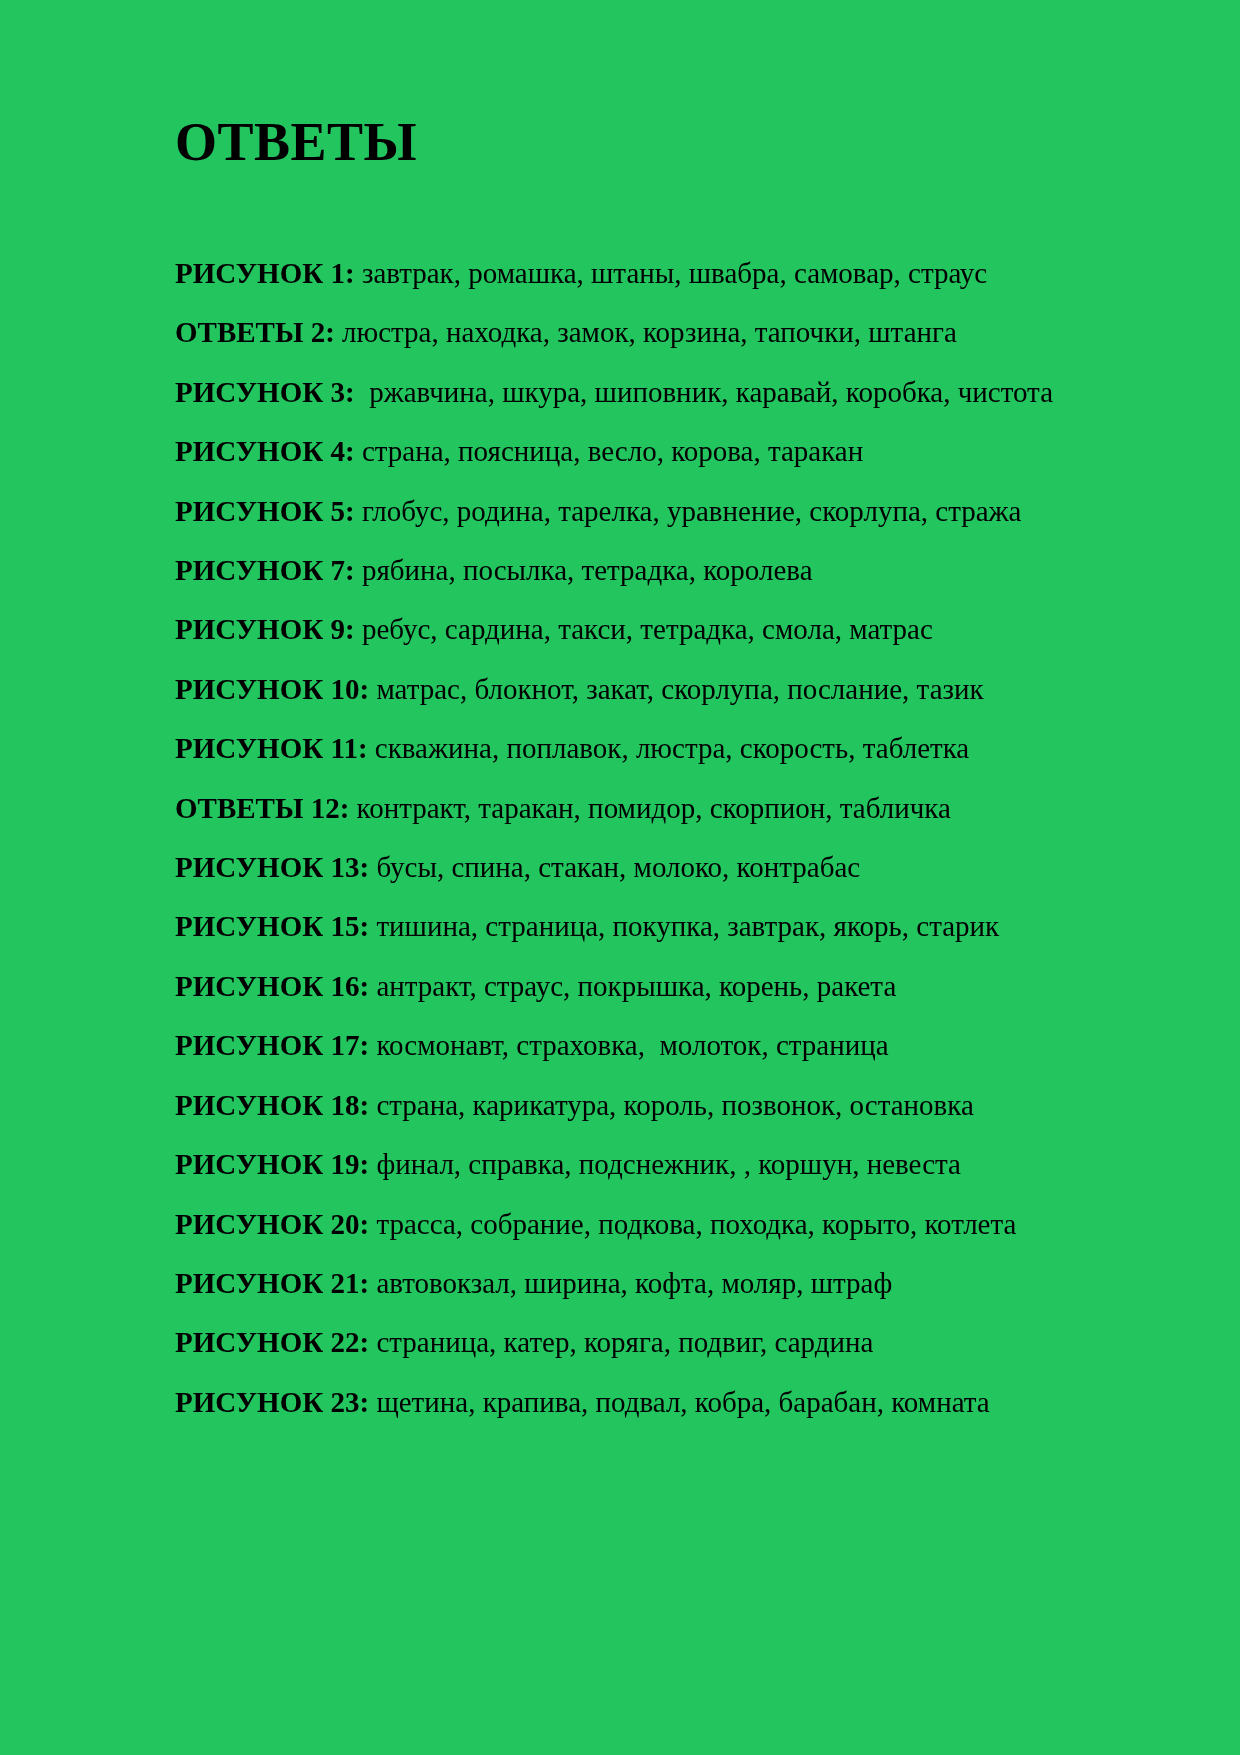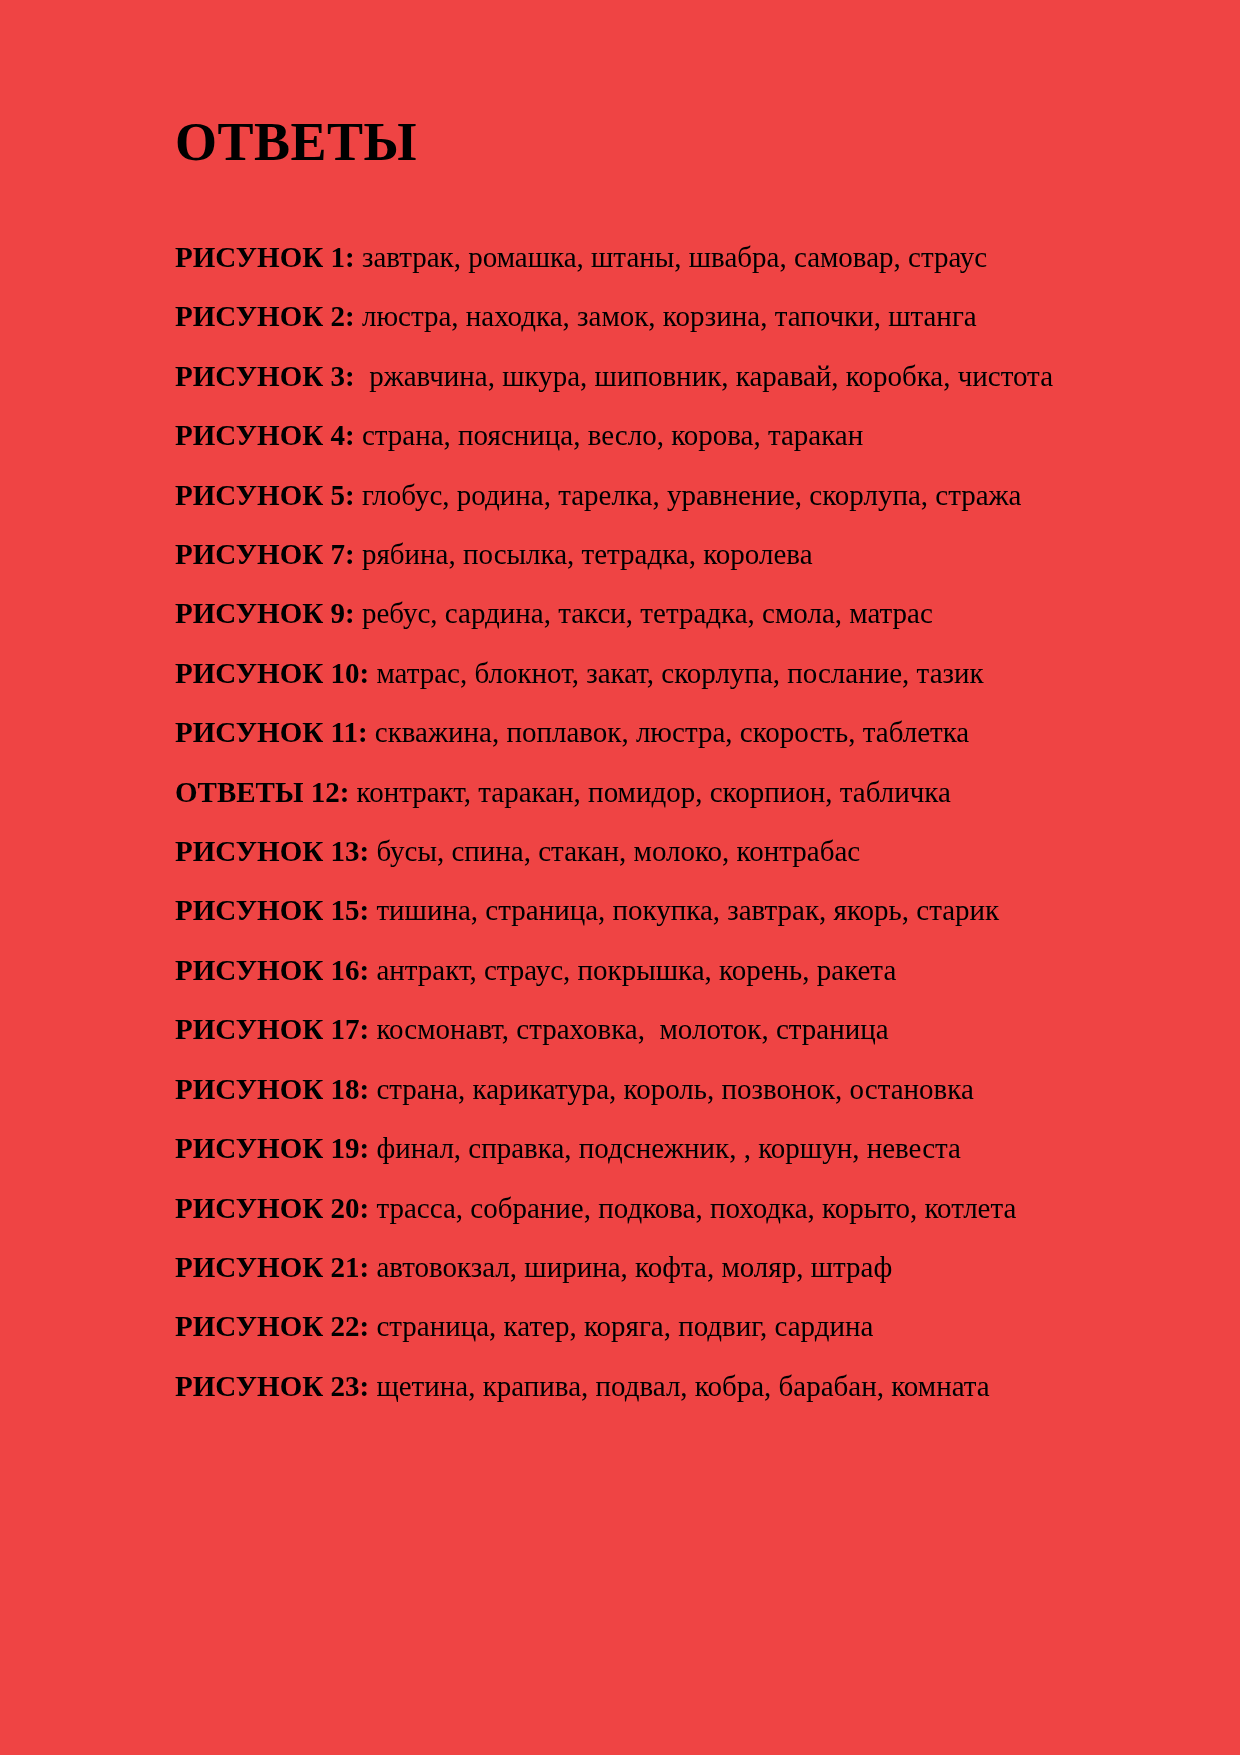--- a/index.html
+++ b/index.html
@@ -4,39 +4,39 @@
 <style>
   html, body {
     margin: 0;
     padding: 0;
     background: #ffffff;
   }
   .page {
     position: relative;
     width: 1240px;
     height: 1755px;
-    background: #ef4444;
+    background: #22c55e;
     color: #000000;
     font-family: "Liberation Serif", serif;
     overflow: hidden;
   }
   .doc-title {
     position: absolute;
     left: 175px;
     top: 115px;
     font-size: 54px;
     font-weight: bold;
     line-height: 1;
     letter-spacing: 0.5px;
     white-space: pre;
   }
   .answers {
     position: absolute;
     left: 175px;
-    top: 228px;
+    top: 244px;
     width: 1000px;
     font-size: 29px;
     line-height: 59.4px;
   }
   .answer-row {
     white-space: pre;
   }
   .answer-label {
     font-weight: bold;
   }
@@ -46,21 +46,21 @@
 </style>
 </head>
 <body>
 
 <div class="page">
 
   <div class="doc-title">ОТВЕТЫ</div>
 
   <div class="answers">
     <div class="answer-row"><span class="answer-label">РИСУНОК 1:</span><span class="answer-words"> завтрак, ромашка, штаны, швабра, самовар, страус</span></div>
-    <div class="answer-row"><span class="answer-label">РИСУНОК 2:</span><span class="answer-words"> люстра, находка, замок, корзина, тапочки, штанга</span></div>
+    <div class="answer-row"><span class="answer-label">ОТВЕТЫ 2:</span><span class="answer-words"> люстра, находка, замок, корзина, тапочки, штанга</span></div>
     <div class="answer-row"><span class="answer-label">РИСУНОК 3:</span><span class="answer-words">  ржавчина, шкура, шиповник, каравай, коробка, чистота</span></div>
     <div class="answer-row"><span class="answer-label">РИСУНОК 4:</span><span class="answer-words"> страна, поясница, весло, корова, таракан</span></div>
     <div class="answer-row"><span class="answer-label">РИСУНОК 5:</span><span class="answer-words"> глобус, родина, тарелка, уравнение, скорлупа, стража</span></div>
     <div class="answer-row"><span class="answer-label">РИСУНОК 7:</span><span class="answer-words"> рябина, посылка, тетрадка, королева</span></div>
     <div class="answer-row"><span class="answer-label">РИСУНОК 9:</span><span class="answer-words"> ребус, сардина, такси, тетрадка, смола, матрас</span></div>
     <div class="answer-row"><span class="answer-label">РИСУНОК 10:</span><span class="answer-words"> матрас, блокнот, закат, скорлупа, послание, тазик</span></div>
     <div class="answer-row"><span class="answer-label">РИСУНОК 11:</span><span class="answer-words"> скважина, поплавок, люстра, скорость, таблетка</span></div>
     <div class="answer-row"><span class="answer-label">ОТВЕТЫ 12:</span><span class="answer-words"> контракт, таракан, помидор, скорпион, табличка</span></div>
     <div class="answer-row"><span class="answer-label">РИСУНОК 13:</span><span class="answer-words"> бусы, спина, стакан, молоко, контрабас</span></div>
     <div class="answer-row"><span class="answer-label">РИСУНОК 15:</span><span class="answer-words"> тишина, страница, покупка, завтрак, якорь, старик</span></div>

